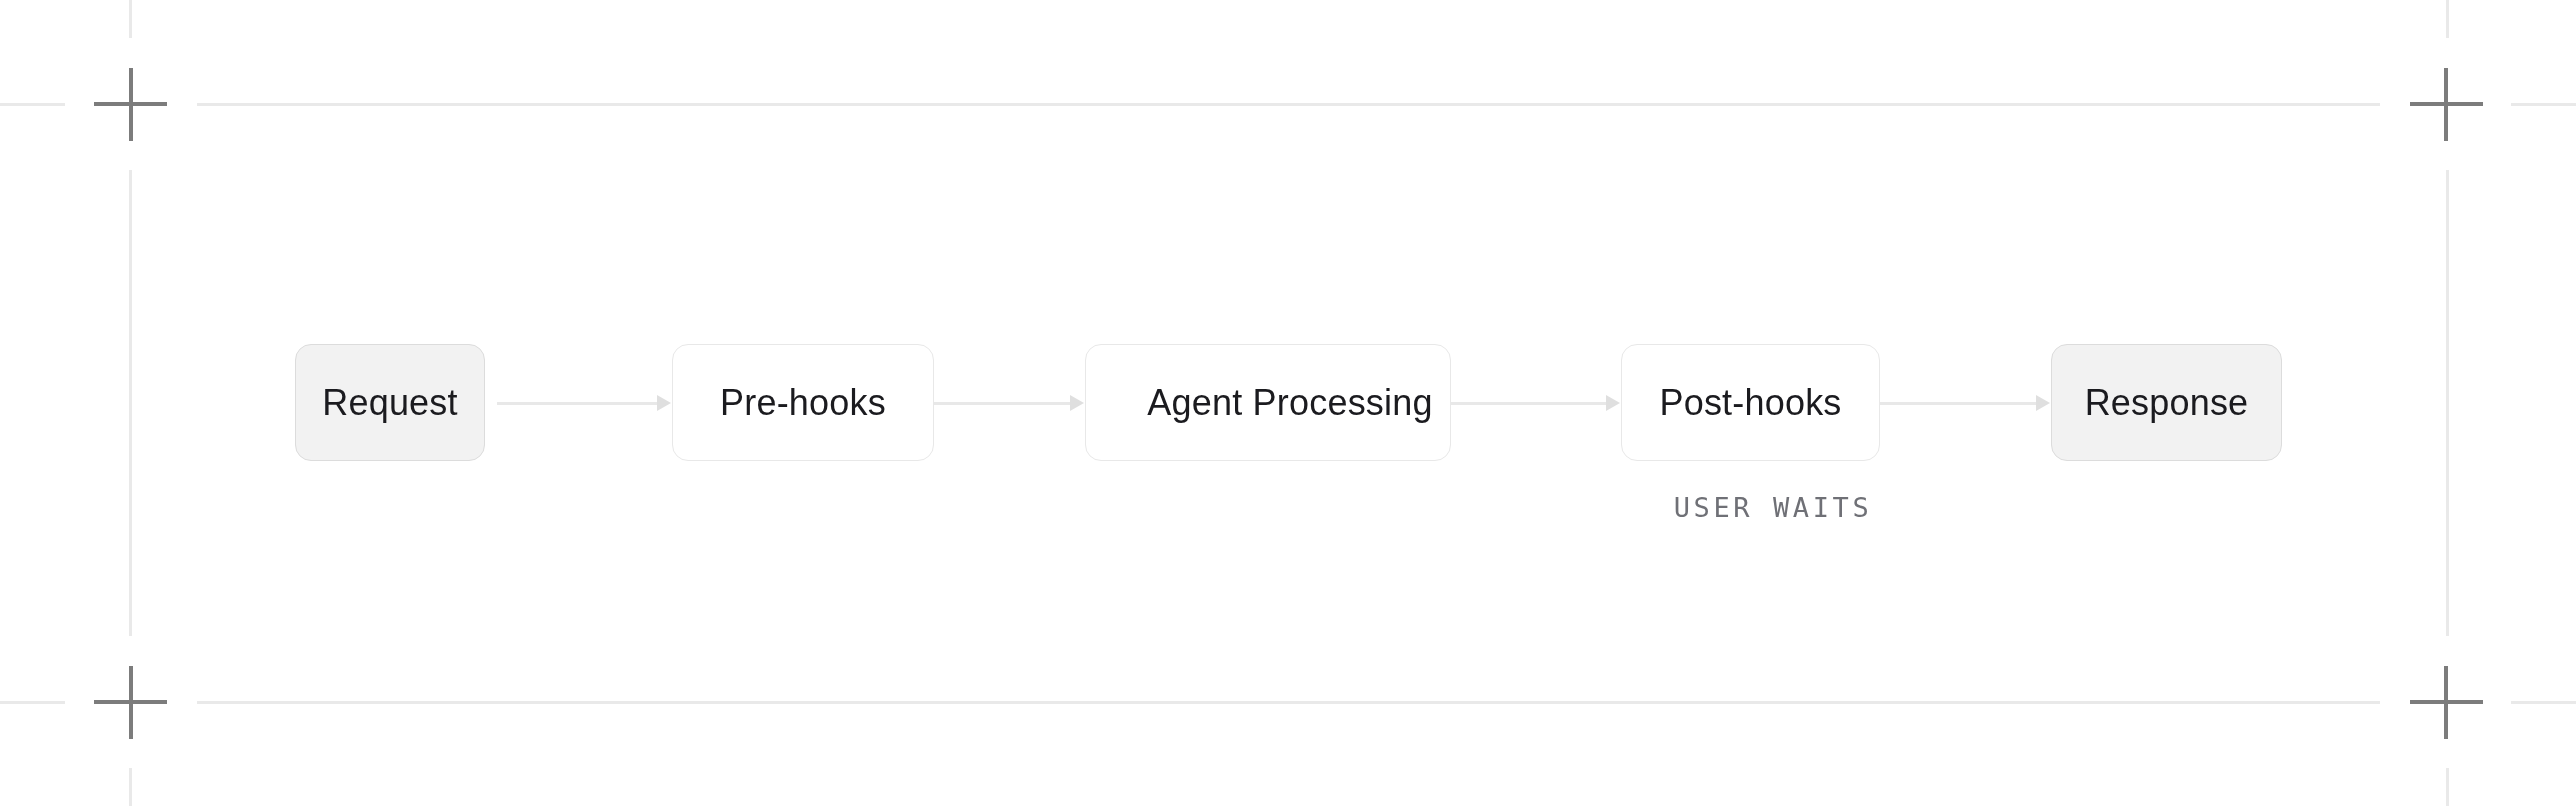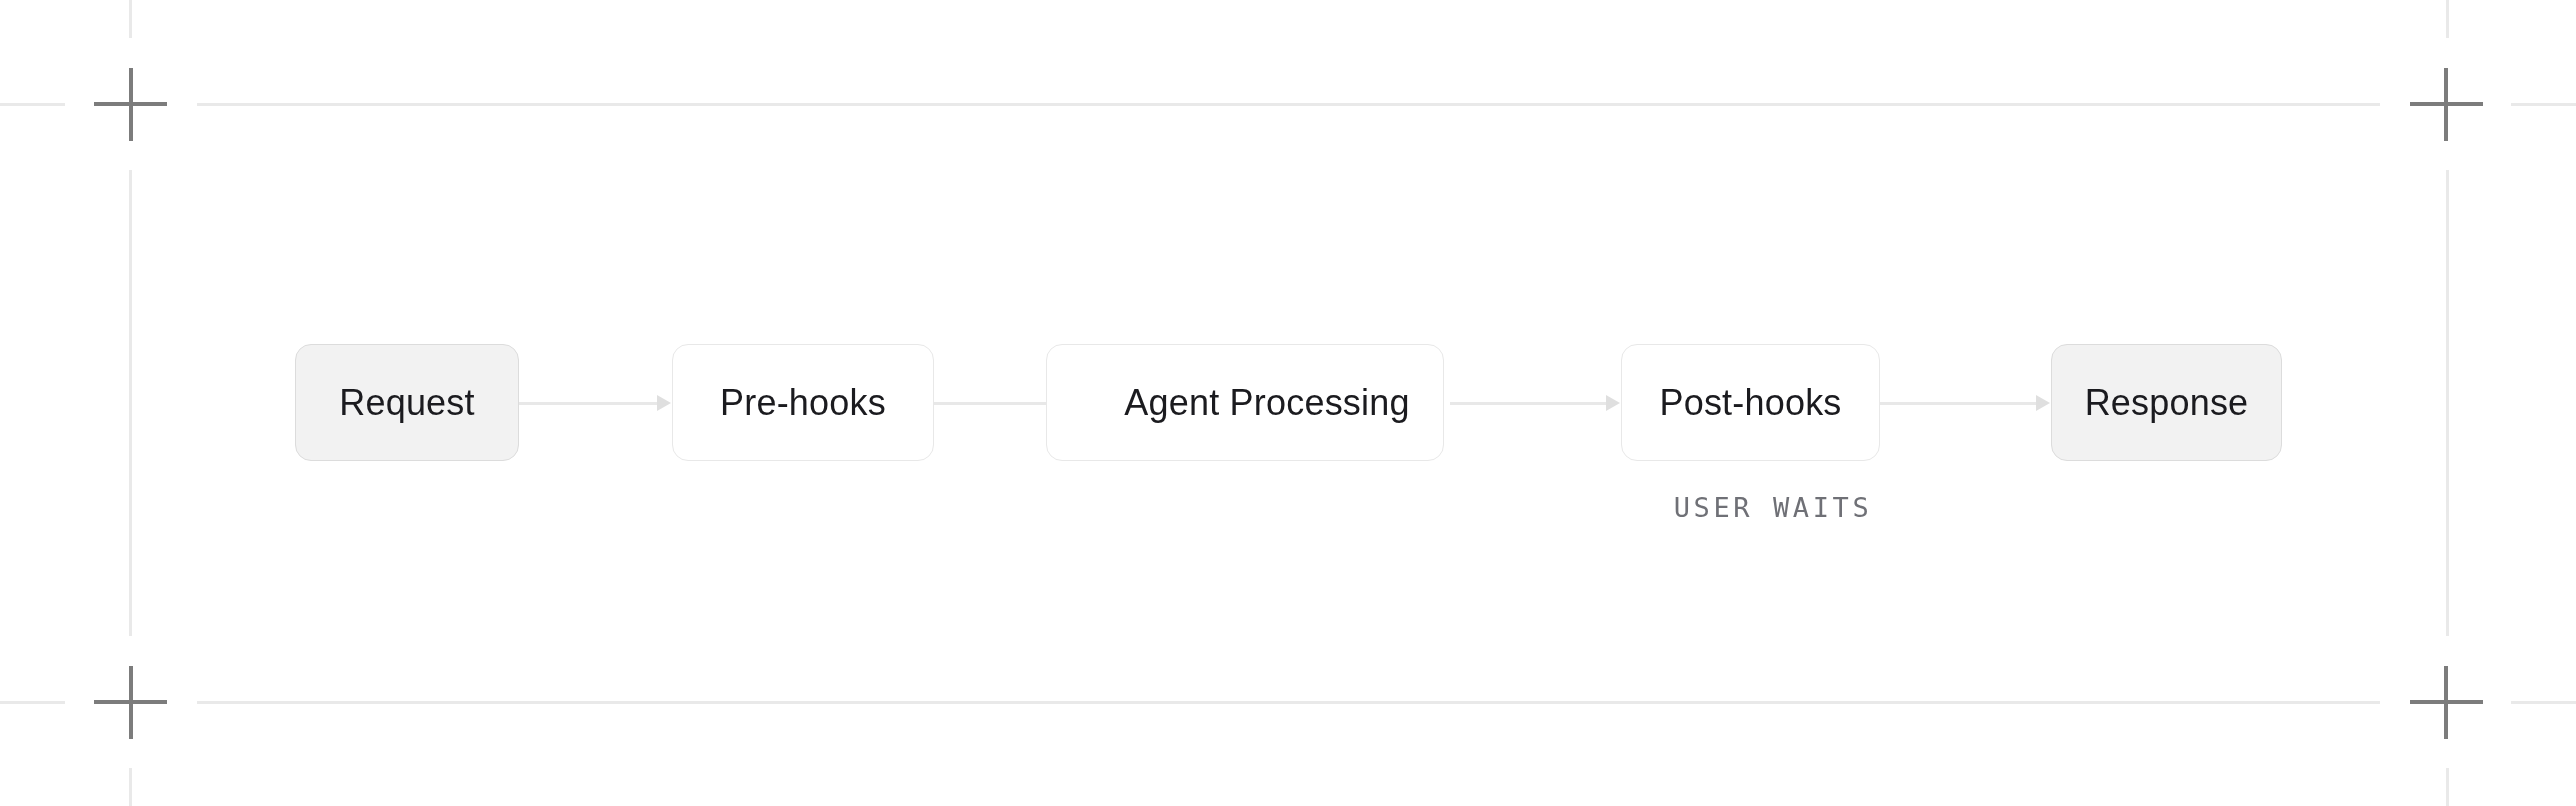--- a/index.html
+++ b/index.html
@@ -95,27 +95,27 @@
       <div class="arrow-line" style="left: 497px; width: 162px; top: 402px;"></div>
       <div class="arrow-head" style="left: 657px; top: 395px;"></div>
       <div class="arrow-line" style="left: 909px; width: 163px; top: 402px;"></div>
       <div class="arrow-head" style="left: 1070px; top: 395px;"></div>
       <div class="arrow-line" style="left: 1450px; width: 158px; top: 402px;"></div>
       <div class="arrow-head" style="left: 1606px; top: 395px;"></div>
       <div class="arrow-line" style="left: 1880px; width: 158px; top: 402px;"></div>
       <div class="arrow-head" style="left: 2036px; top: 395px;"></div>
     </div>
 
-  <div class="node filled" style="left: 295px; width: 224px; top: 344px; height: 117px;">
+  <div class="node filled" style="left: 295px; width: 190px; top: 344px; height: 117px;">
     <span>Request</span>
   </div>
   <div class="node plain" style="left: 672px; width: 262px; top: 344px; height: 117px;">
     <span>Pre-hooks</span>
   </div>
-  <div class="node plain" style="left: 1046px; width: 398px; top: 344px; height: 117px; padding-left: 44px;">
+  <div class="node plain" style="left: 1085px; width: 366px; top: 344px; height: 117px; padding-left: 44px;">
     <span>Agent Processing</span>
   </div>
   <div class="node plain" style="left: 1621px; width: 259px; top: 344px; height: 117px;">
     <span>Post-hooks</span>
   </div>
   <div class="node filled" style="left: 2051px; width: 231px; top: 344px; height: 117px;">
     <span>Response</span>
   </div>
 
   <div class="annotation" id="annotation" style="left: 1749px; top: 488px;">

